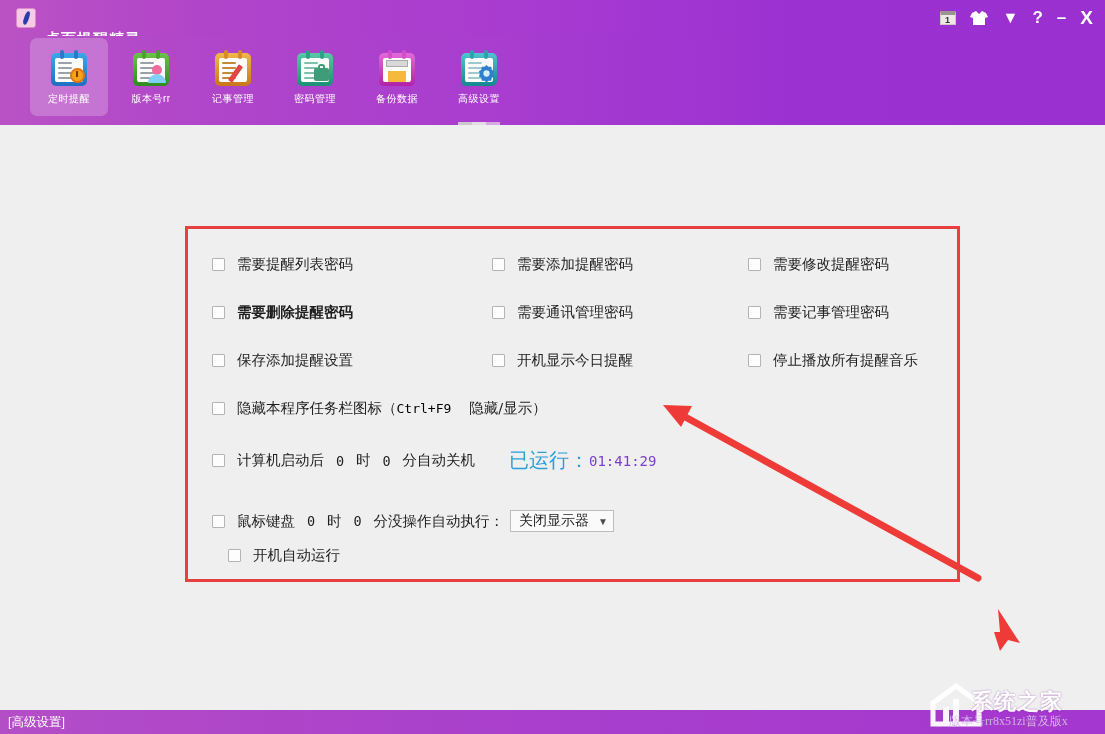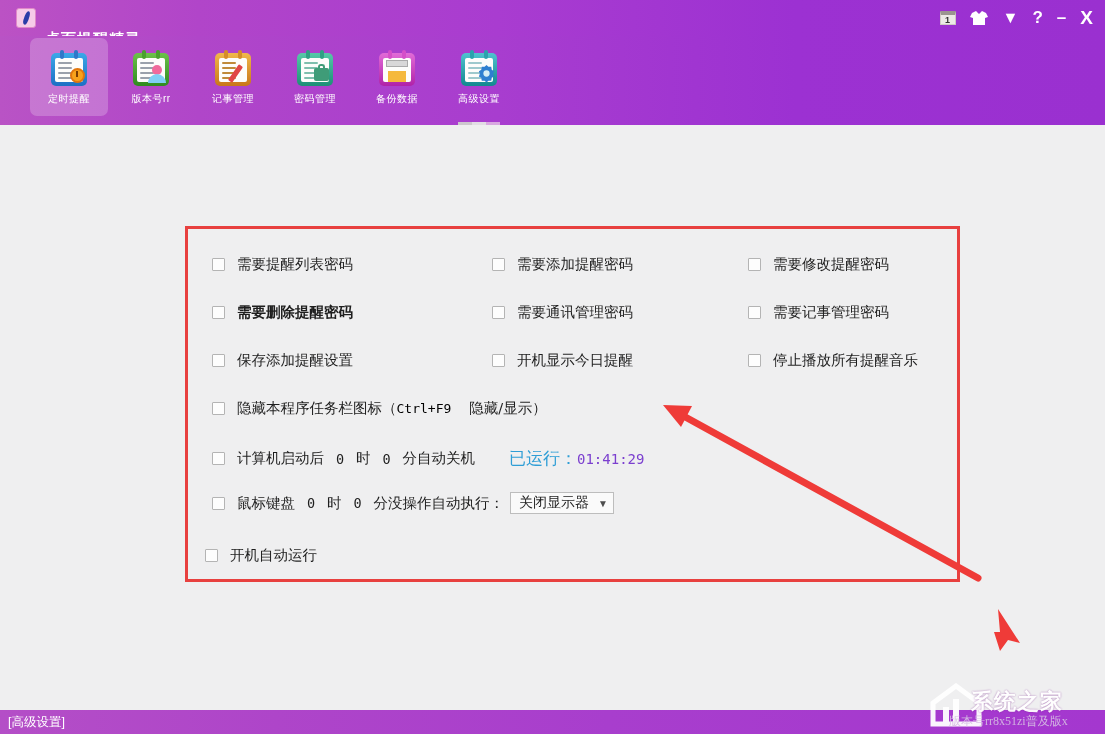--- a/index.html
+++ b/index.html
@@ -198,21 +198,21 @@
     font-size: 13px;
   }
   .numfld {
     display: inline-block;
     min-width: 14px;
     text-align: center;
     font-family: "DejaVu Sans Mono", "Liberation Mono", monospace;
     font-size: 13.5px;
     color: #1e1e1e;
   }
-  .runlabel { color: #2f9ed6; font-size: 17px; }
+  .runlabel { color: #2f9ed6; font-size: 20px; }
   .runtime  { color: #7b3fcf; font-family: "DejaVu Sans Mono","Liberation Mono",monospace; font-size: 14px; }
   .sp { display:inline-block; width: 9px; }
   .sp-lg { display:inline-block; width: 34px; }
 
   .dropdown {
     display: inline-flex;
     align-items: center;
     justify-content: space-between;
     height: 22px;
     min-width: 100px;
@@ -481,38 +481,38 @@
       <span class="clabel">时</span>
       <span class="sp"></span>
       <span class="numfld">0</span>
       <span class="sp"></span>
       <span class="clabel">分自动关机</span>
       <span class="sp-lg"></span>
       <span class="runlabel">已运行：</span>
       <span class="runtime">01:41:29</span>
     </div>
 
-    <div class="crow" style="left:212px; top:367px;">
+    <div class="crow" style="left:212px; top:385px;">
       <span class="cbox"></span>
       <span class="clabel">鼠标键盘</span>
       <span class="sp"></span>
       <span class="numfld">0</span>
       <span class="sp"></span>
       <span class="clabel">时</span>
       <span class="sp"></span>
       <span class="numfld">0</span>
       <span class="sp"></span>
       <span class="clabel">分没操作自动执行：</span>
       <span class="dropdown">
         <span>关闭显示器</span>
         <span class="dd-caret">▼</span>
       </span>
     </div>
 
-    <div class="crow" style="left:205px; top:421px;">
+    <div class="crow" style="left:228px; top:421px;">
       <span class="cbox"></span>
       <span class="clabel">开机自动运行</span>
     </div>
 
   </div>
 </div>
 
 <div class="redbox"></div>
 
 <svg class="arrows" viewBox="0 0 1105 734">

